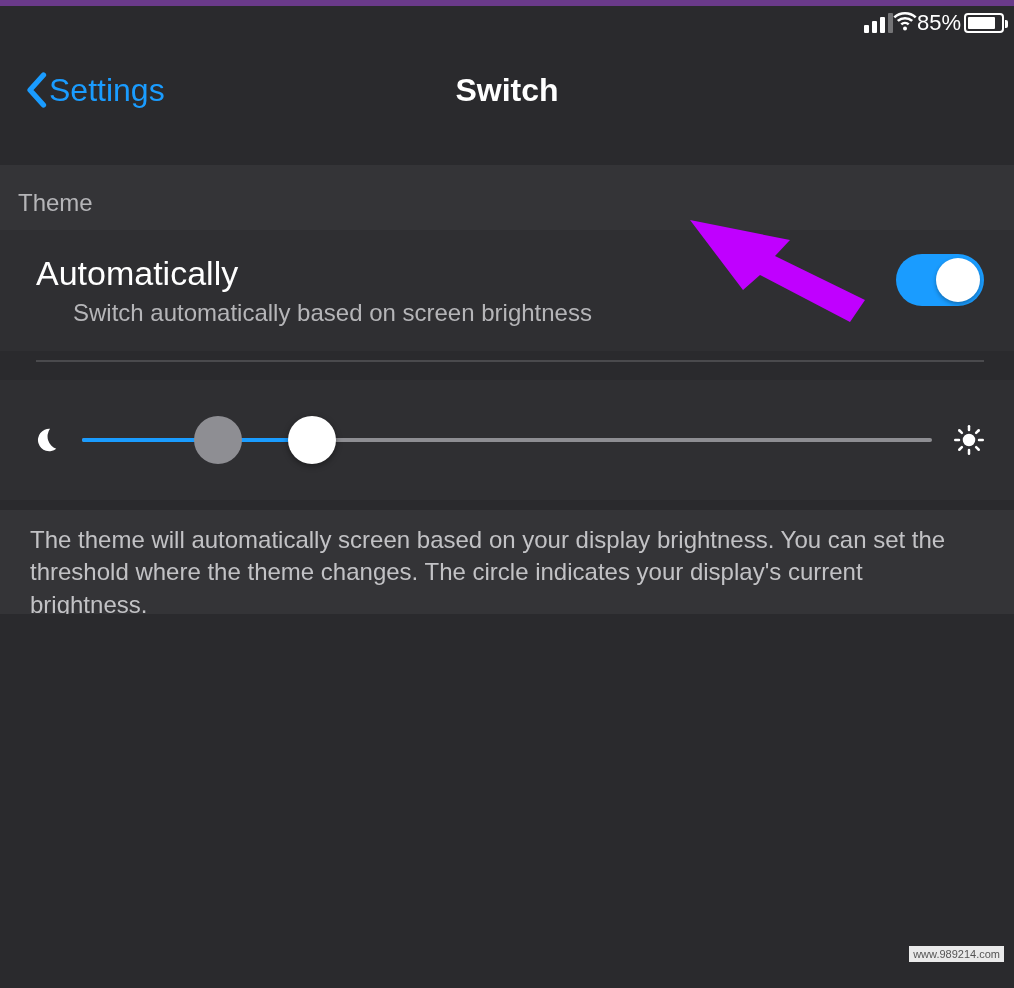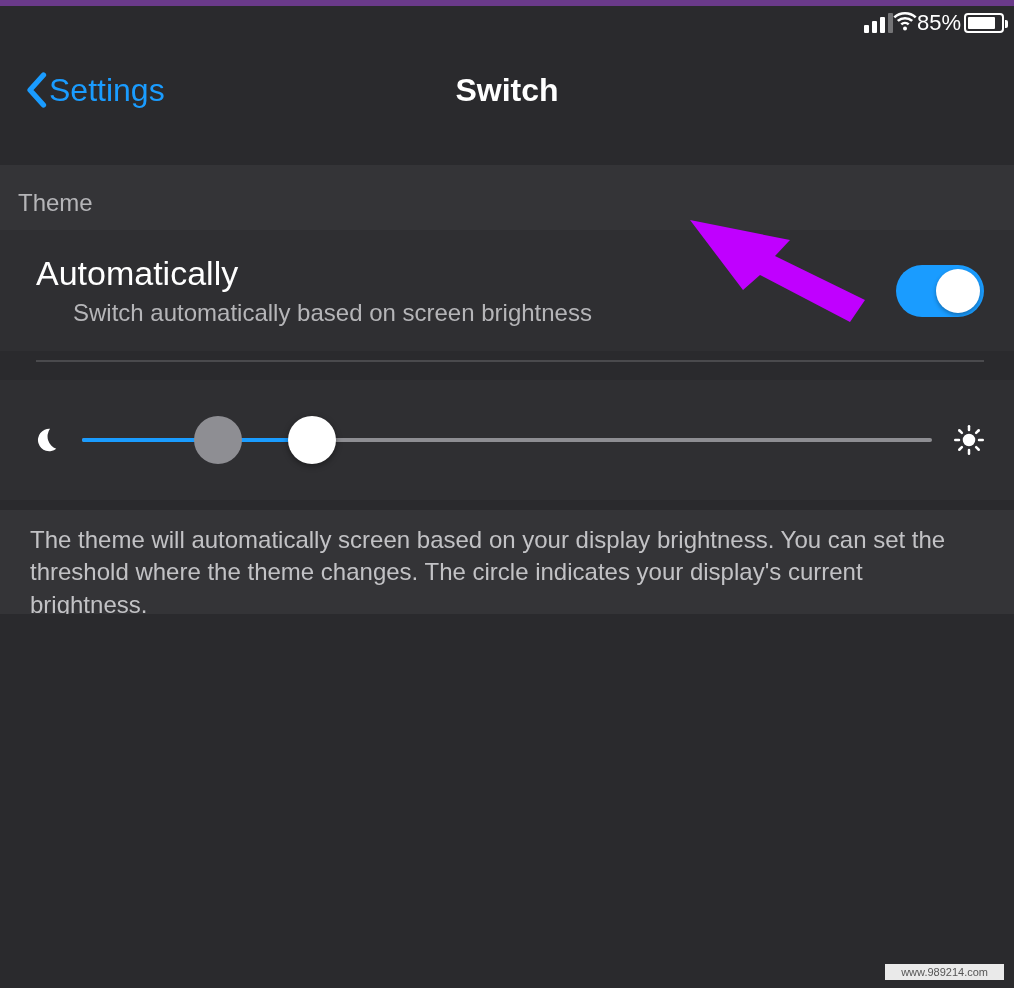--- a/index.html
+++ b/index.html
@@ -83,21 +83,20 @@
     padding: 24px 18px 16px;
     color: #b5b5b8;
     font-size: 24px;
   }
   .setting-row {
     position: absolute;
     top: 230px; left: 0; right: 0;
     background: #2f2f32;
     padding: 24px 30px 24px 36px;
     display: flex;
-    align-items: center;
     justify-content: space-between;
   }
   .setting-text .title {
     color: #fff; font-size: 34px; font-weight: 400; margin-bottom: 6px;
   }
   .setting-text .subtitle {
     color: #b5b5b8; font-size: 24px; margin-left: 37px;
   }
 
   
@@ -174,25 +173,25 @@
     line-height: 1.35;
     background: #343437;
   }
   .bottom-fill {
     position: absolute;
     top: 614px; left:0; right:0; bottom:0;
     background: #2a2a2d;
   }
   .watermark {
     position: absolute;
-    bottom: 8px; right: 10px;
+    bottom: 26px; right: 10px;
     background: rgba(255,255,255,0.9);
     color: #555;
     font-size: 11px;
-    padding: 2px 16px;
+    padding: 2px 4px;
     font-family: Arial, sans-serif;
   }
 </style>
 </head>
 <body>
 
 <div class="screen">
   <div class="topbar-purple"></div>
 
   <div class="status-bar">

